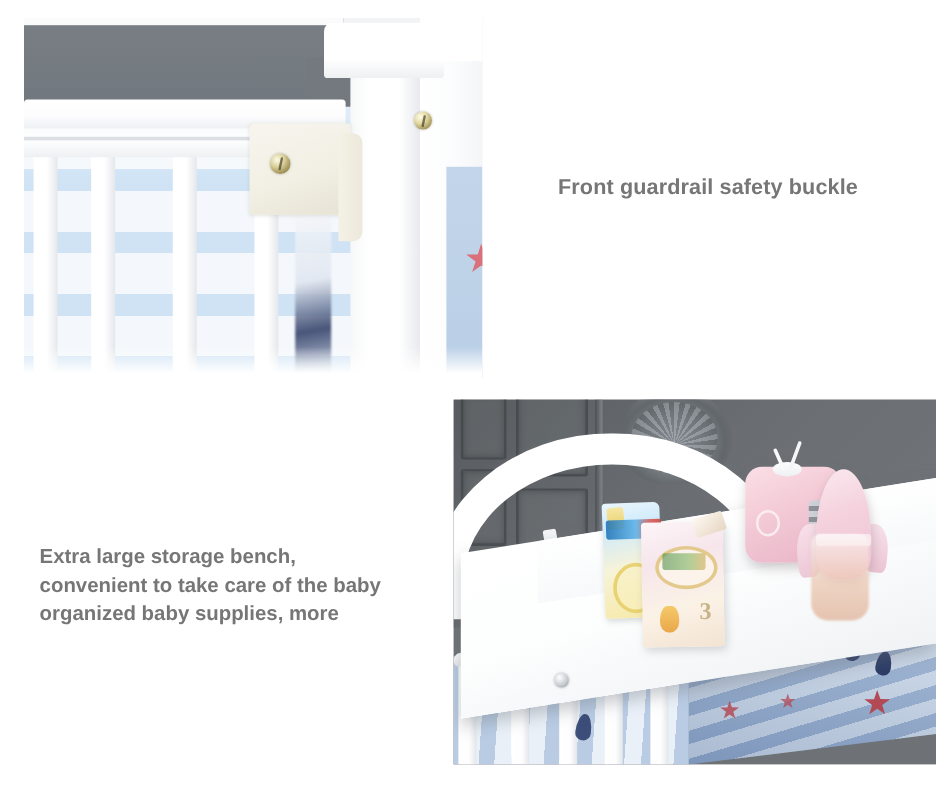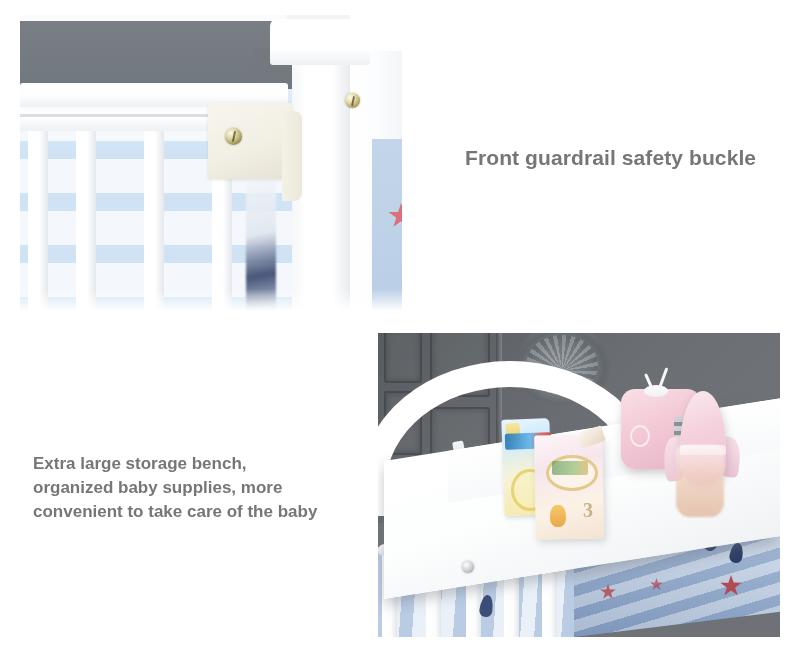--- a/index.html
+++ b/index.html
@@ -190,21 +190,21 @@
     position: absolute;
     left: 0; bottom: 0; width: 382px; height: 26px;
     background: linear-gradient(180deg, rgba(255,255,255,0), #ffffff 85%);
   }
 
   
   #caption-top {
     position: absolute;
     left: 465px; top: 146px;
     width: 300px;
-    font-size: 21px;
+    font-size: 18px;
     font-weight: bold;
     color: #767676;
     letter-spacing: .1px;
     white-space: nowrap;
   }
 
   
   #panel-bottom-photo {
     left: 378px; top: 333px;
     width: 402px; height: 304px;
@@ -692,17 +692,17 @@
 
     <div class="p2-rocket-fin-l"></div>
     <div class="p2-rocket-fin-r"></div>
     <div class="p2-rocket"></div>
     <div class="p2-rocket-band"></div>
     <div class="p2-bottle-glass"></div>
   </div>
 
   <div id="caption-bottom">
     <span class="cap-line">Extra large storage bench,</span>
+    <span class="cap-line">convenient to take care of the baby</span>
     <span class="cap-line">organized baby supplies, more</span>
-    <span class="cap-line">convenient to take care of the baby</span>
   </div>
 
 </div>
 
 </body></html>

